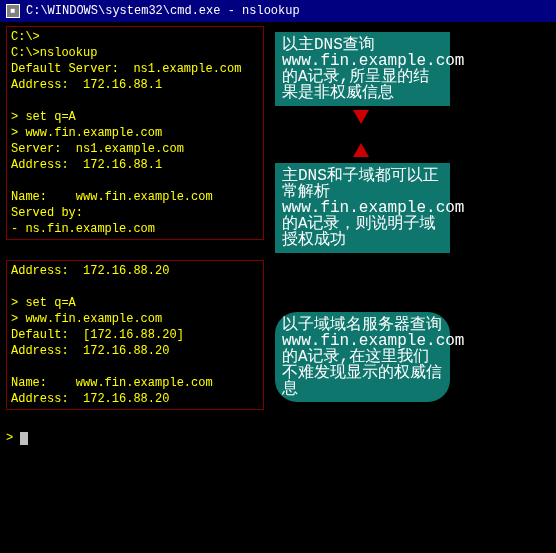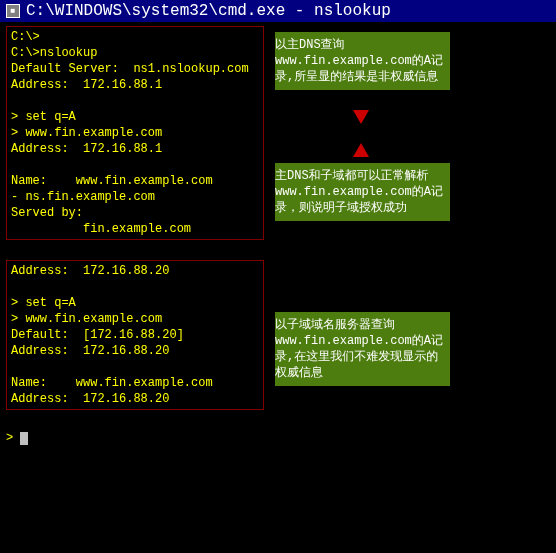--- a/index.html
+++ b/index.html
@@ -32,21 +32,21 @@
       height: 14px;
       background: #808080;
       border: 1px solid #fff;
       display: inline-block;
       font-size: 8px;
       text-align: center;
       line-height: 12px;
     }
     .title-text {
       flex: 1;
-      font-size: 16px;
+      font-size: 12px;
     }
     .content-area {
       flex: 1;
       background: #000000;
       display: flex;
       position: relative;
       overflow: hidden;
     }
     .terminal-panel {
       width: 270px;
@@ -68,25 +68,25 @@
       margin-bottom: 4px;
       padding: 2px 4px;
     }
 
     .annotations-panel {
       flex: 1;
       position: relative;
       padding: 6px;
     }
     .annotation-box {
-      background: #4d7c0f;
+      background: #0f766e;
       color: #ffffff;
-      font-size: 12px;
+      font-size: 16px;
       line-height: 16px;
-      padding: 5px 0;
+      padding: 5px 7px;
       position: absolute;
       width: 175px;
     }
     .arrow-down {
       width: 0;
       height: 0;
       border-left: 8px solid transparent;
       border-right: 8px solid transparent;
       border-top: 14px solid #cc0000;
       position: absolute;
@@ -119,31 +119,31 @@
     <span class="title-bar-icon">■</span>
     <span class="title-text">C:\WINDOWS\system32\cmd.exe - nslookup</span>
   </div>
   <div class="content-area">
 
     <div class="terminal-panel">
 
       <div class="section-box">
         <div class="terminal-line color-yellow">C:\&gt;</div>
         <div class="terminal-line color-yellow">C:\&gt;nslookup</div>
-        <div class="terminal-line color-yellow">Default Server:  ns1.nslookup.com</div>
+        <div class="terminal-line color-yellow">Default Server:  ns1.example.com</div>
         <div class="terminal-line color-yellow">Address:  172.16.88.1</div>
         <div class="terminal-line">&nbsp;</div>
         <div class="terminal-line color-yellow">&gt; set q=A</div>
         <div class="terminal-line color-yellow">&gt; www.fin.example.com</div>
+        <div class="terminal-line color-yellow">Server:  ns1.example.com</div>
         <div class="terminal-line color-yellow">Address:  172.16.88.1</div>
         <div class="terminal-line">&nbsp;</div>
         <div class="terminal-line color-yellow">Name:    www.fin.example.com</div>
+        <div class="terminal-line color-yellow">Served by:</div>
         <div class="terminal-line color-yellow">- ns.fin.example.com</div>
-        <div class="terminal-line color-yellow">Served by:</div>
-        <div class="terminal-line color-yellow">          fin.example.com</div>
       </div>
 
       <div class="terminal-line">&nbsp;</div>
 
       <div class="section-box">
         <div class="terminal-line color-yellow">Address:  172.16.88.20</div>
         <div class="terminal-line">&nbsp;</div>
         <div class="terminal-line color-yellow">&gt; set q=A</div>
         <div class="terminal-line color-yellow">&gt; www.fin.example.com</div>
         <div class="terminal-line color-yellow">Default:  [172.16.88.20]</div>
@@ -164,18 +164,18 @@
       </div>
 
       <div class="arrow-down" style="top: 88px; left: 83px;"></div>
 
       <div class="annotation-box" style="top: 141px; left: 5px;">
         <span>主DNS和子域都可以正常解析www.fin.example.com的A记录，则说明子域授权成功</span>
       </div>
 
       <div class="arrow-up" style="top: 121px; left: 83px;"></div>
 
-      <div class="annotation-box" style="top: 290px; left: 5px;">
+      <div class="annotation-box" style="top: 290px; left: 5px; border-radius: 22px;">
         <span>以子域域名服务器查询www.fin.example.com的A记录,在这里我们不难发现显示的权威信息</span>
       </div>
     </div>
   </div>
 </div>
 
 </body></html>

